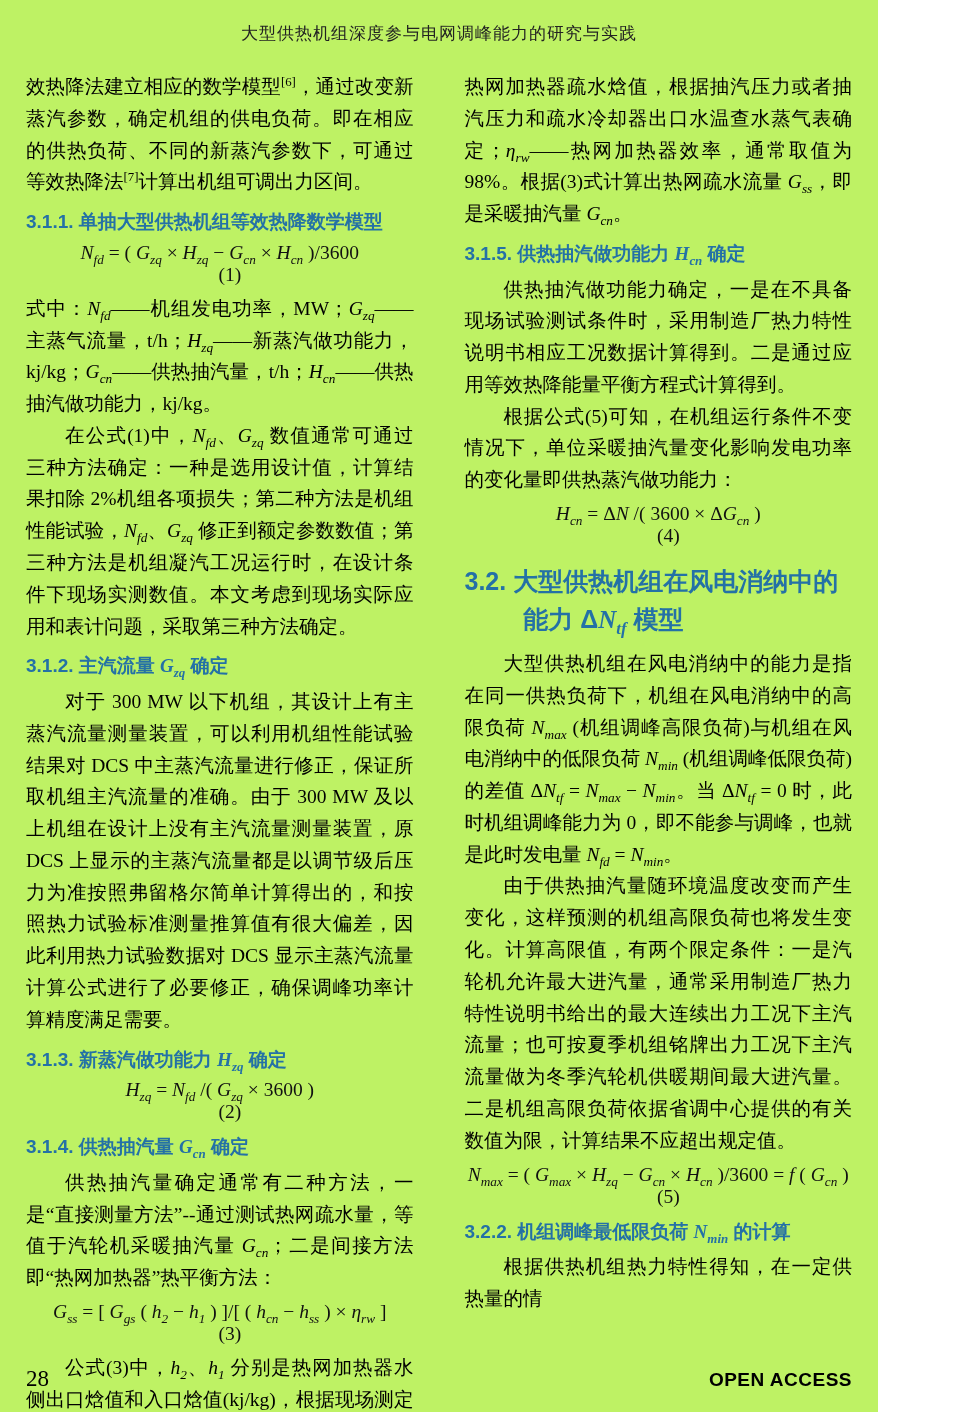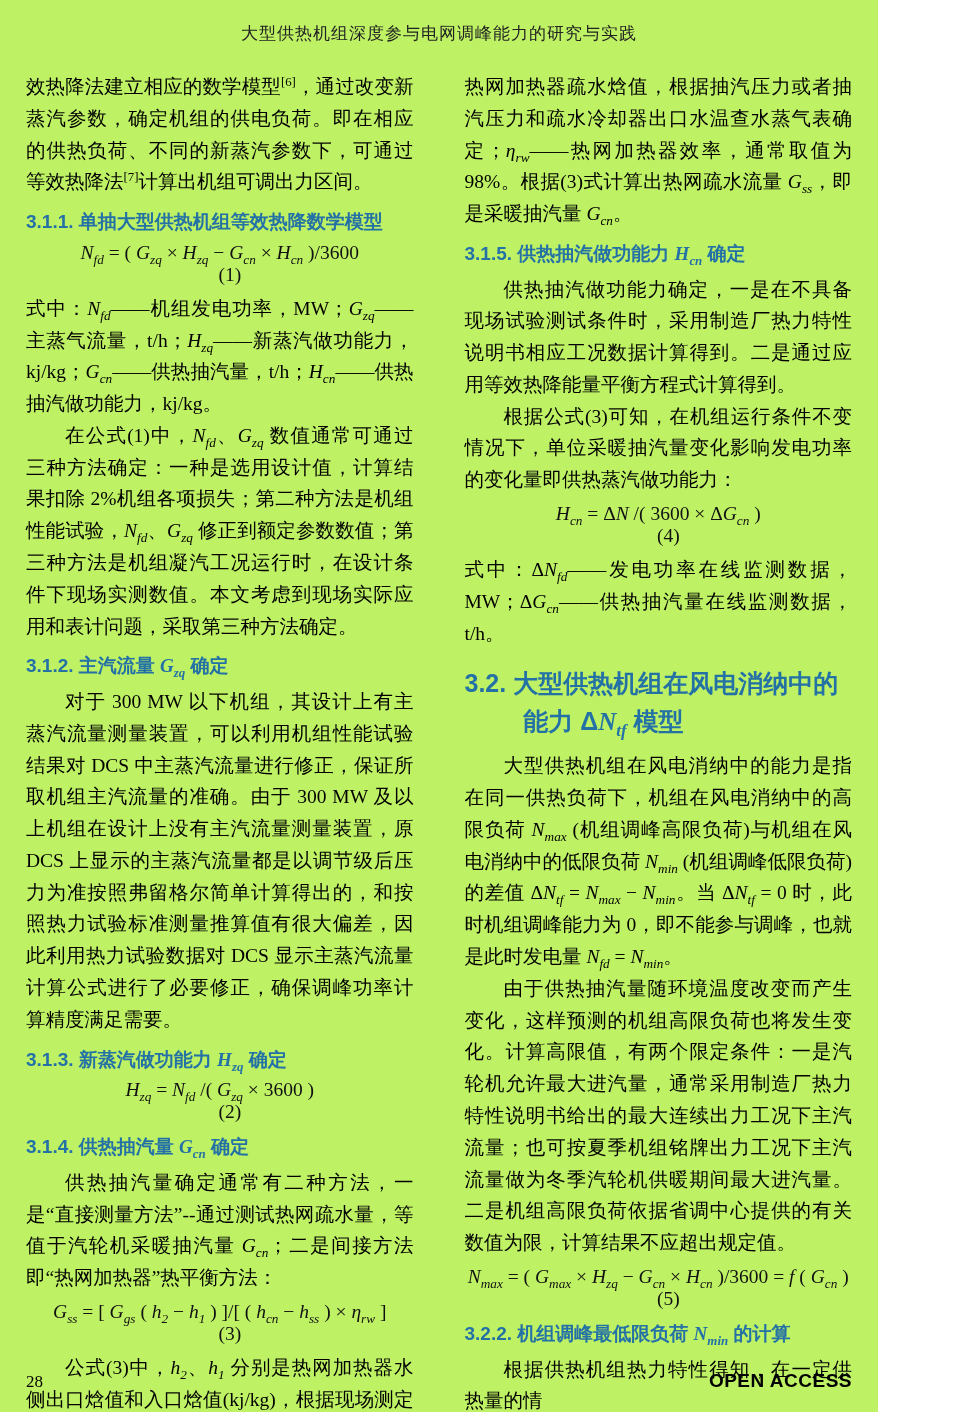--- a/index.html
+++ b/index.html
@@ -67,21 +67,21 @@
     font-size:0.68em;
     line-height:0;
   }
   sup.ref { font-size:0.66em; line-height:0; }
   .subheading .mvar, .sectionheading .mvar { font-weight:bold; }
   .page-footer {
     position:absolute;
     left:26px; right:26px; bottom:20px;
     display:flex; justify-content:space-between; align-items:baseline;
   }
-  .footer-page-num { font-size:17px; color:#000;text-align:center; }
+  .footer-page-num { font-size:23px; color:#000;text-align:center; }
   .footer-open-access {
     font-size:19px; font-weight:bold; color:#000;
     font-family:"Liberation Sans","DejaVu Sans",sans-serif;
     letter-spacing:0.5px;
   }
 </style>
 </head>
 <body>
 
 <div class="page">
@@ -108,26 +108,25 @@
         <div class="equation">
           <span class="formula"><span class="mvar">G</span><sub class="msub">ss</sub> = [ <span class="mvar">G</span><sub class="msub">gs</sub> ( <span class="mvar">h</span><sub class="msub">2</sub> − <span class="mvar">h</span><sub class="msub">1</sub> ) ]/[ ( <span class="mvar">h</span><sub class="msub">cn</sub> − <span class="mvar">h</span><sub class="msub">ss</sub> ) × <span class="mvar">η</span><sub class="msub">rw</sub> ]</span>
           <span class="eqnum">(3)</span>
         </div>
         <p class="para indent">公式(3)中，<span class="mvar">h</span><sub class="msub">2</sub>、<span class="mvar">h</span><sub class="msub">1</sub> 分别是热网加热器水侧出口焓值和入口焓值(kj/kg)，根据现场测定的热网加热器压力和进出口温度查水蒸汽表确定；<span class="mvar">h</span><sub class="msub">cn</sub>——抽汽焓值(kj/kg)，通过测定采暖抽汽压力、温度查水蒸气表确定；<span class="mvar">G</span><sub class="msub">gs</sub>——热网加热器供水流量(t/h)，测定；<span class="mvar">h</span><sub class="msub">ss</sub>——</p>
       </div>
     <div class="col">
         <p class="para">热网加热器疏水焓值，根据抽汽压力或者抽汽压力和疏水冷却器出口水温查水蒸气表确定；<span class="mvar">η</span><sub class="msub">rw</sub>——热网加热器效率，通常取值为 98%。根据(3)式计算出热网疏水流量 <span class="mvar">G</span><sub class="msub">ss</sub>，即是采暖抽汽量 <span class="mvar">G</span><sub class="msub">cn</sub>。</p>
         <h3 class="subheading">3.1.5. 供热抽汽做功能力 <span class="mvar">H</span><sub class="msub">cn</sub> 确定</h3>
         <p class="para indent">供热抽汽做功能力确定，一是在不具备现场试验测试条件时，采用制造厂热力特性说明书相应工况数据计算得到。二是通过应用等效热降能量平衡方程式计算得到。</p>
-        <p class="para indent">根据公式(3)可知，在机组运行条件不变情况下，单位采暖抽汽量变化影响发电功率的变化量即供热蒸汽做功能力：</p>
+        <p class="para indent">根据公式(5)可知，在机组运行条件不变情况下，单位采暖抽汽量变化影响发电功率的变化量即供热蒸汽做功能力：</p>
         <div class="equation">
           <span class="formula"><span class="mvar">H</span><sub class="msub">cn</sub> = Δ<span class="mvar">N</span> /( 3600 × Δ<span class="mvar">G</span><sub class="msub">cn</sub> )</span>
           <span class="eqnum">(4)</span>
         </div>
-        <p class="para">式中：Δ<span class="mvar">N</span><sub class="msub">fd</sub>——发电功率在线监测数据，MW；Δ<span class="mvar">G</span><sub class="msub">cn</sub>——供热抽汽量在线监测数据，t/h。</p>
         <h2 class="sectionheading">
           <div>3.2. 大型供热机组在风电消纳中的</div>
           <div class="hang">能力 Δ<span class="mvar">N</span><sub class="msub">tf</sub> 模型</div>
         </h2>
         <p class="para indent">大型供热机组在风电消纳中的能力是指在同一供热负荷下，机组在风电消纳中的高限负荷 <span class="mvar">N</span><sub class="msub">max</sub> (机组调峰高限负荷)与机组在风电消纳中的低限负荷 <span class="mvar">N</span><sub class="msub">min</sub> (机组调峰低限负荷)的差值 Δ<span class="mvar">N</span><sub class="msub">tf</sub> = <span class="mvar">N</span><sub class="msub">max</sub> − <span class="mvar">N</span><sub class="msub">min</sub>。当 Δ<span class="mvar">N</span><sub class="msub">tf</sub> = 0 时，此时机组调峰能力为 0，即不能参与调峰，也就是此时发电量 <span class="mvar">N</span><sub class="msub">fd</sub> = <span class="mvar">N</span><sub class="msub">min</sub>。</p>
         <p class="para indent">由于供热抽汽量随环境温度改变而产生变化，这样预测的机组高限负荷也将发生变化。计算高限值，有两个限定条件：一是汽轮机允许最大进汽量，通常采用制造厂热力特性说明书给出的最大连续出力工况下主汽流量；也可按夏季机组铭牌出力工况下主汽流量做为冬季汽轮机供暖期间最大进汽量。二是机组高限负荷依据省调中心提供的有关数值为限，计算结果不应超出规定值。</p>
         <div class="equation">
           <span class="formula"><span class="mvar">N</span><sub class="msub">max</sub> = ( <span class="mvar">G</span><sub class="msub">max</sub> × <span class="mvar">H</span><sub class="msub">zq</sub> − <span class="mvar">G</span><sub class="msub">cn</sub> × <span class="mvar">H</span><sub class="msub">cn</sub> )/3600 = <span class="mvar">f</span> ( <span class="mvar">G</span><sub class="msub">cn</sub> )</span>
           <span class="eqnum">(5)</span>
         </div>

